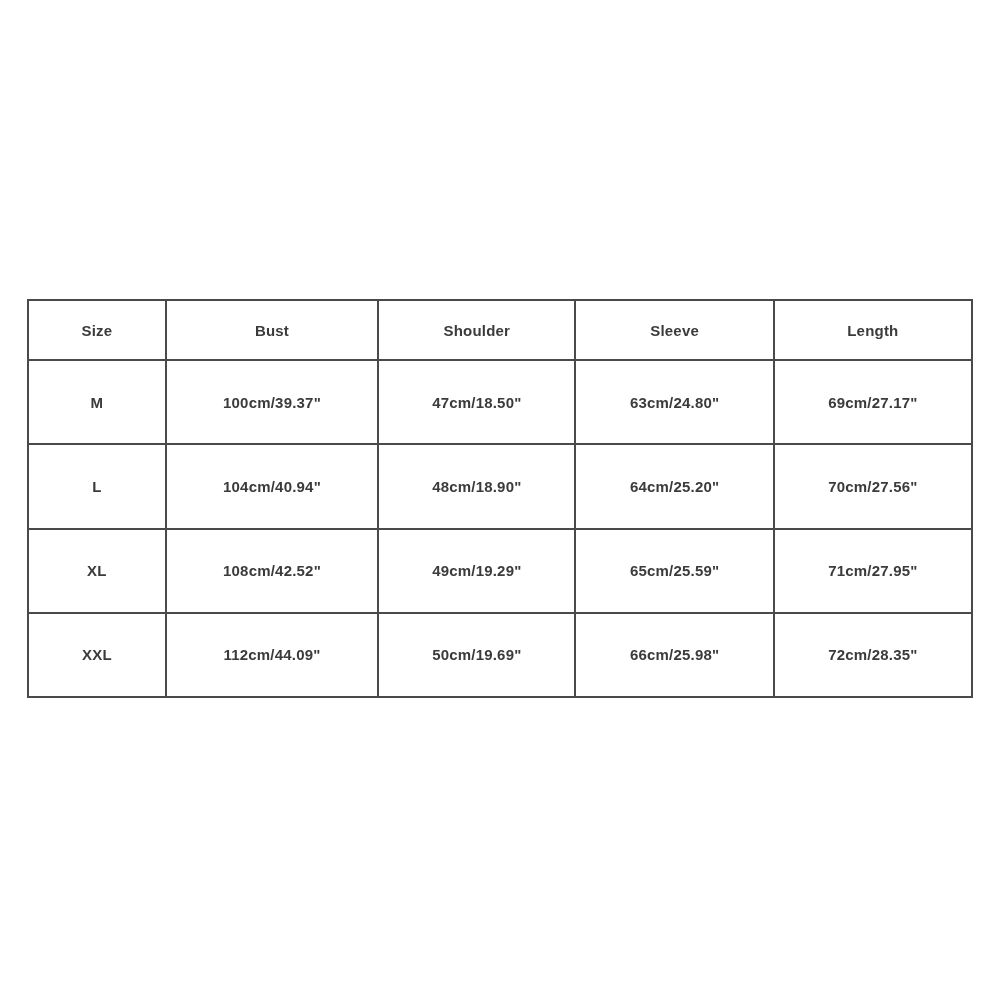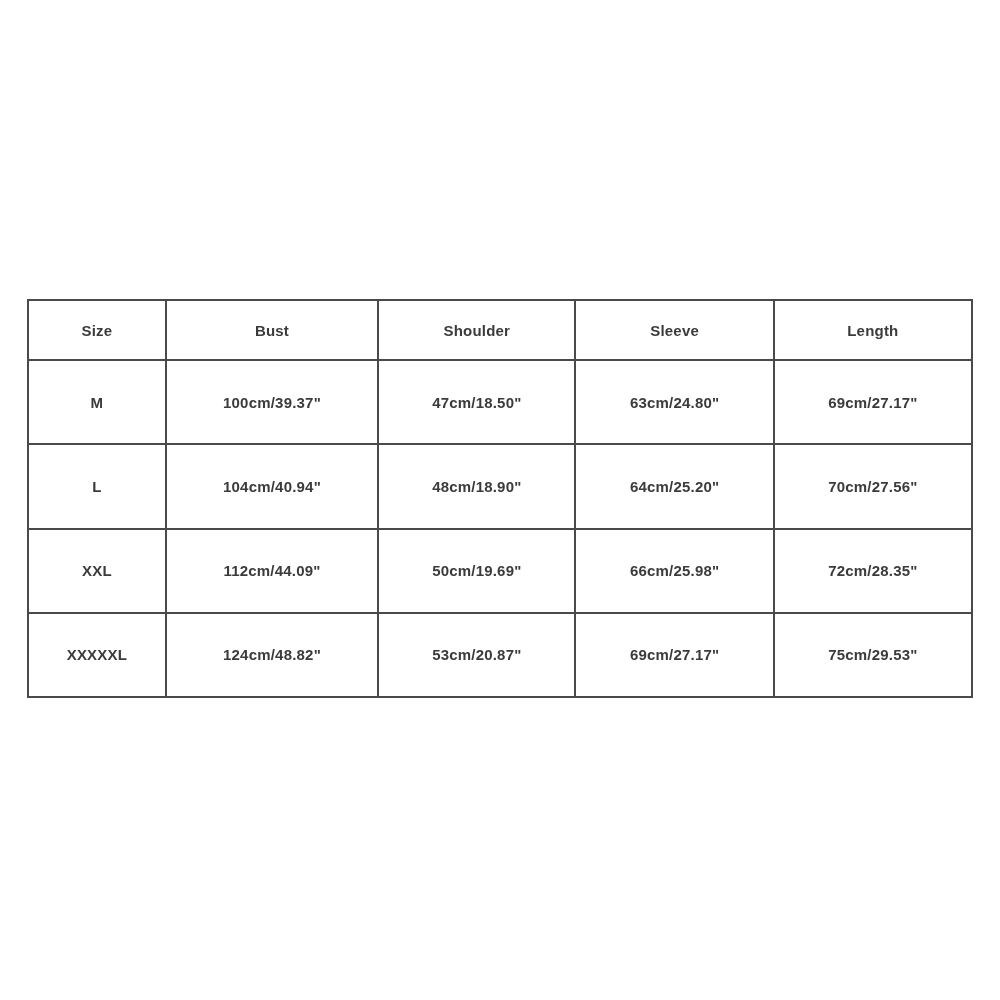--- a/index.html
+++ b/index.html
@@ -73,28 +73,28 @@
         <td>69cm/27.17"</td>
       </tr>
       <tr>
         <td>L</td>
         <td>104cm/40.94"</td>
         <td>48cm/18.90"</td>
         <td>64cm/25.20"</td>
         <td>70cm/27.56"</td>
       </tr>
       <tr>
+        <td>XL</td>
+        <td>108cm/42.52"</td>
+        <td>49cm/19.29"</td>
+        <td>65cm/25.59"</td>
+        <td>71cm/27.95"</td>
+      </tr>
+      <tr>
         <td>XXL</td>
         <td>112cm/44.09"</td>
         <td>50cm/19.69"</td>
         <td>66cm/25.98"</td>
         <td>72cm/28.35"</td>
       </tr>
-      <tr>
-        <td>XXXXXL</td>
-        <td>124cm/48.82"</td>
-        <td>53cm/20.87"</td>
-        <td>69cm/27.17"</td>
-        <td>75cm/29.53"</td>
-      </tr>
     </tbody>
   </table>
 </div>
 
 </body></html>

